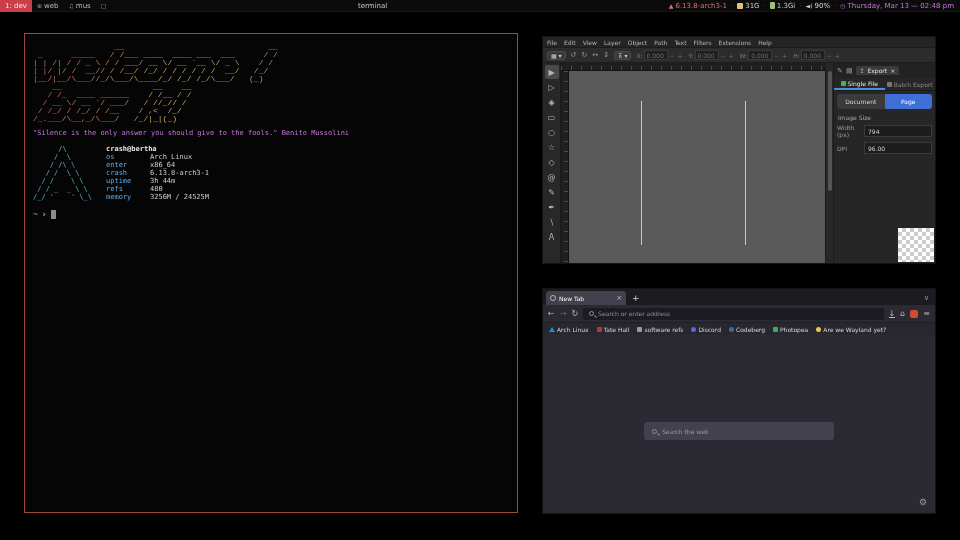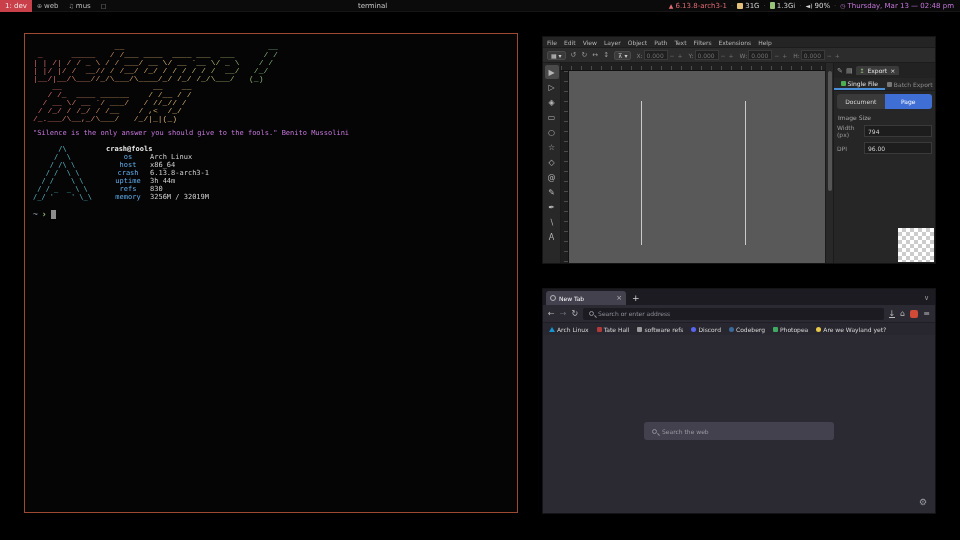--- a/index.html
+++ b/index.html
@@ -28,21 +28,21 @@
                white-space:pre;
                background:linear-gradient(90deg,#e06c75 0%,#d19a66 16%,#e5c07b 30%,#98c379 46%,#56b6c2 62%,#61afef 78%,#c678dd 95%);
                -webkit-background-clip:text; background-clip:text; color:transparent; }
   #quote { margin-top:6px; font-family:"DejaVu Sans Mono", monospace; font-size:7px;
            color:#c678dd; }
   #fetch { margin-top:8px; display:flex; gap:14px; }
   #arch-logo { font-family:"DejaVu Sans Mono", monospace; font-size:7px; line-height:8px;
                white-space:pre; color:#56b6c2; }
   #fetch-info { font-family:"DejaVu Sans Mono", monospace; font-size:7px; line-height:8px; }
   #user-host { color:#e8e8e8; font-weight:bold; }
-  .frow { display:flex;text-align:center; }
+  .frow { display:flex; }
   .flabel { color:#61afef; width:44px; }
   .fvalue { color:#cfcfcf; }
   #prompt { margin-top:9px; font-family:"DejaVu Sans Mono", monospace; font-size:8px;
             display:flex; align-items:center; gap:4px; }
   #prompt .ppath { color:#8ea0b0; }
   #prompt .pchar { color:#98c379; font-weight:bold; }
   #cursor { width:5px; height:9px; background:#8d8d8d; display:inline-block; }
 
   
   #inkscape { position:absolute; left:542px; top:36px; width:394px; height:228px;
@@ -206,44 +206,44 @@
   <div id="quote">"Silence is the only answer you should give to the fools."  Benito Mussolini</div>
   <div id="fetch">
     <pre id="arch-logo">      /\
      /  \
     / /\ \
    / /  \ \
   / /    \ \
  / / _  _ \ \
 /_/ '    ' \_\</pre>
     <div id="fetch-info">
-      <div id="user-host">crash@fools</div>
+      <div id="user-host">crash@bertha</div>
       <div class="frow">
         <span class="flabel">os</span>
         <span class="fvalue">Arch Linux</span>
       </div>
       <div class="frow">
-        <span class="flabel">host</span>
+        <span class="flabel">enter</span>
         <span class="fvalue">x86_64</span>
       </div>
       <div class="frow">
         <span class="flabel">crash</span>
         <span class="fvalue">6.13.8-arch3-1</span>
       </div>
       <div class="frow">
         <span class="flabel">uptime</span>
         <span class="fvalue">3h 44m</span>
       </div>
       <div class="frow">
         <span class="flabel">refs</span>
-        <span class="fvalue">830</span>
+        <span class="fvalue">480</span>
       </div>
       <div class="frow">
         <span class="flabel">memory</span>
-        <span class="fvalue">3256M / 32019M</span>
+        <span class="fvalue">3256M / 24525M</span>
       </div>
     </div>
   </div>
   <div id="prompt">
     <span class="ppath">~</span>
     <span class="pchar">›</span>
     <span id="cursor"></span>
   </div>
 </div>
 

